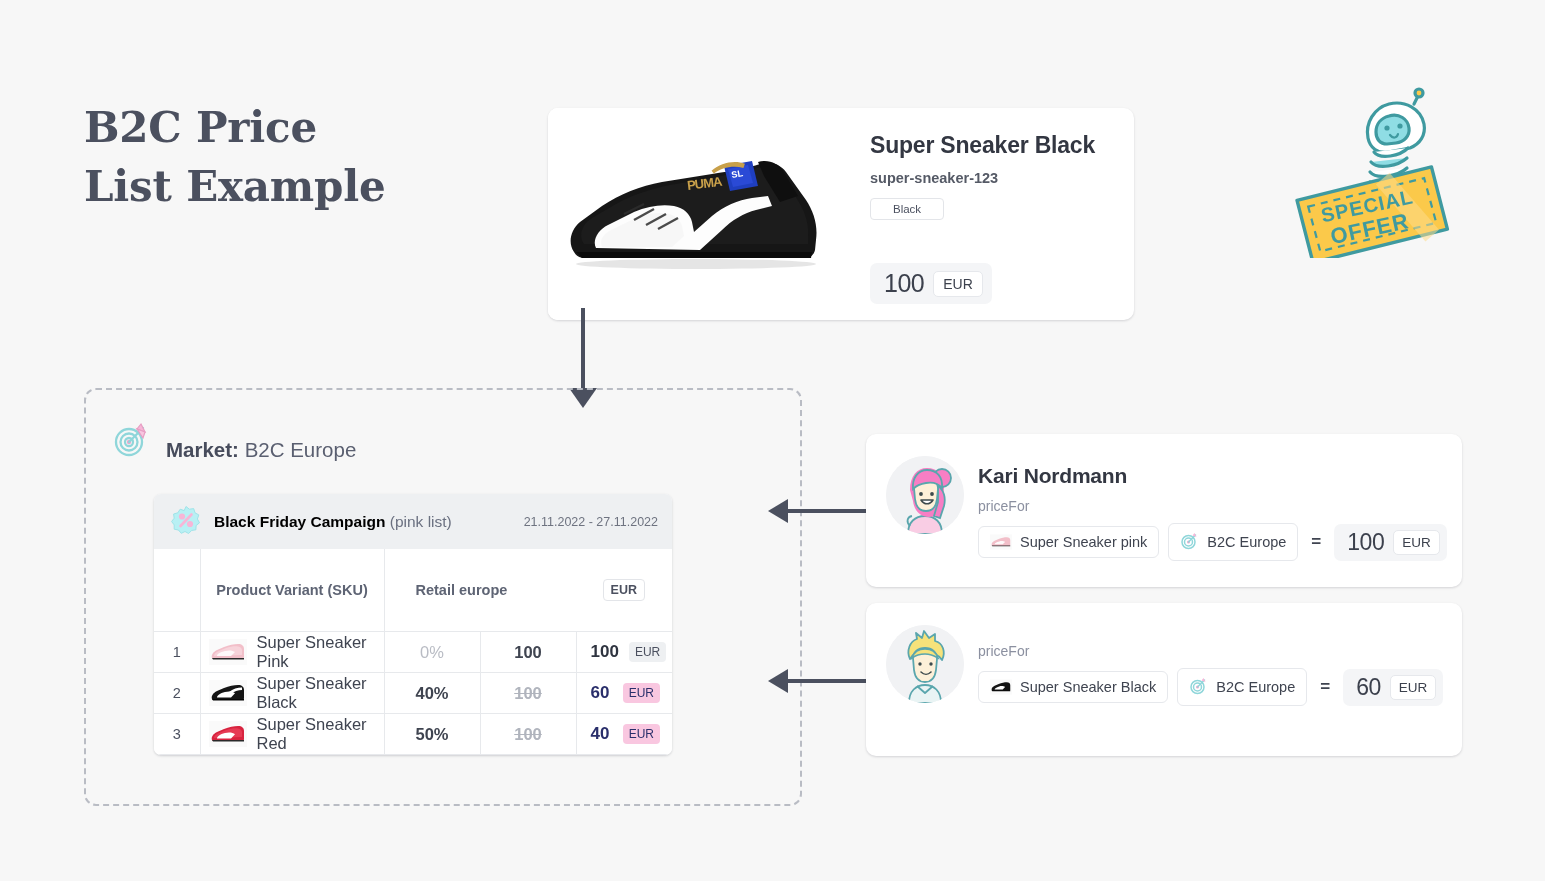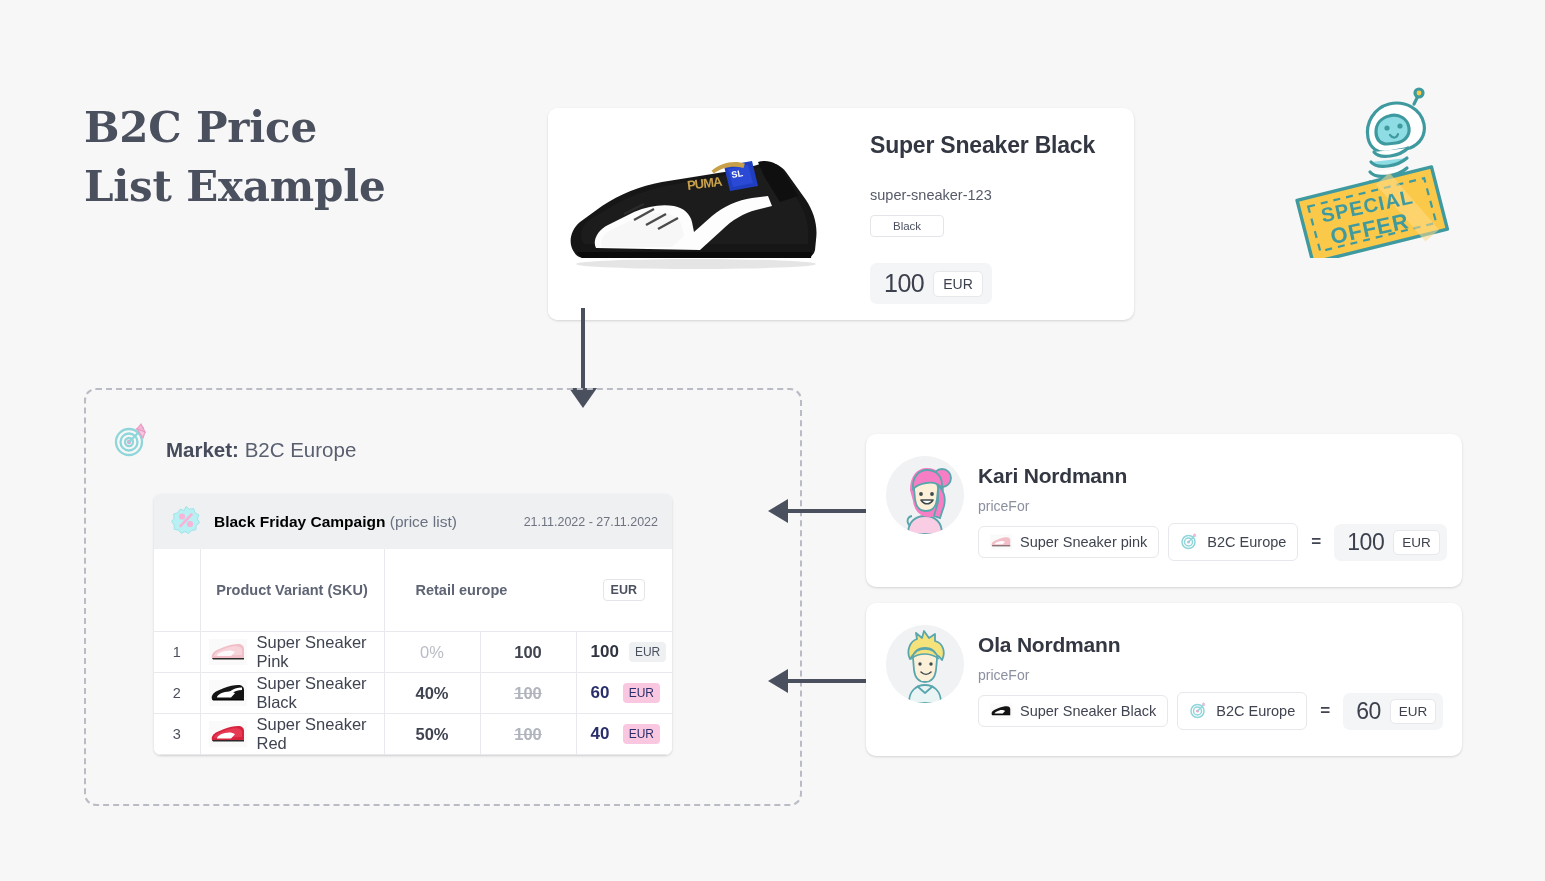--- a/index.html
+++ b/index.html
@@ -37,21 +37,21 @@
     position: relative;
     background: #ffffff;
     flex: none;
   }
   .product-info { flex: 1; padding: 24px 22px 0 30px; position: relative; }
   .product-name {
     font-size: 23px; font-weight: bold; color: #333742;
     letter-spacing: -0.2px;
   }
   .product-sku {
-    margin-top: 28px; font-size: 14.5px; color: #555a66;
+    margin-top: 11px; font-size: 14.5px; color: #555a66; font-weight: bold;
   }
   .variant-tag {
     display: inline-block; margin-top: 12px;
     border: 1px solid #e3e5e9; border-radius: 4px;
     background: #fff;
     font-size: 11.5px; color: #4b505f;
     padding: 4px 22px;
   }
   .price-box {
     position: absolute; left: 30px; bottom: 16px;
@@ -352,21 +352,21 @@
                      L28.5 17.8 L25.1 20.5 L24.9 24.8 L20.7 25.4 L17.6 28.5
                      L14 26.5 L10.3 28.3 L7.4 25 L3.2 24.2 L3.2 19.9 L0.6 16.5
                      L3.2 13.2 L2.6 9 L6.8 7.8 L9.2 4.2 L13.2 5.6 Z" fill="#b8f0f4" stroke="#9fe3e8" stroke-width="1"></path>
             <circle cx="11" cy="11.5" r="3.1" fill="#f7b6d7"></circle>
             <circle cx="19" cy="19" r="3.1" fill="#f7b6d7"></circle>
             <path d="M20.5 9.5 L9.5 21" stroke="#f7b6d7" stroke-width="2.6" stroke-linecap="round"></path>
           </svg>
         </span>
         <span class="campaign-title">
           <b>Black Friday Campaign</b>
-          <span>(price list)</span>
+          <span>(pink list)</span>
         </span>
         <span class="campaign-dates">21.11.2022 - 27.11.2022</span>
       </div>
 
       <table class="plist">
         <thead>
           <tr>
             <th class="c-num"></th>
             <th class="c-prod">Product Variant (SKU)</th>
             <th class="retail-group" colspan="3">
@@ -567,21 +567,20 @@
         <path d="M26 33 C28 27 33 24 39 24 C45 24 50 27 52 33 C47 30 43 29 39 29 C34 29 30 30 26 33 Z" fill="#f6e27a" stroke="#5aa6ad" stroke-width="1.6"></path>
 
         <circle cx="34" cy="39" r="1.7" fill="#3d4a4c"></circle>
         <circle cx="45" cy="39" r="1.7" fill="#3d4a4c"></circle>
         <path d="M35 47 C38 50 42 50 45 47" fill="none" stroke="#3d4a4c" stroke-width="1.6" stroke-linecap="round"></path>
 
         <path d="M31 61 L39 68 L47 61" fill="none" stroke="#5aa6ad" stroke-width="1.8" stroke-linejoin="round"></path>
       </svg>
     </div>
     <div class="cust-body">
-      <div class="cust-name">Ola Nordmann</div>
       <div class="pricefor">priceFor</div>
       <div class="chips">
         <span class="chip">
           <span class="thumb" style="width:22px;height:16px">
             <svg viewBox="0 0 38 26" width="22" height="16" aria-hidden="true">
               <rect width="38" height="26" fill="#fafafa"></rect>
               <path d="M3 19 C2 16 4 13 8 11 L15 8 C20 6 25 5 29 5 C33 5 35 7 35 10
                        L35 18 C35 19.5 34 20 32.5 20 L5 20 C4 20 3.2 19.7 3 19 Z" fill="#141414"></path>
               <path d="M8 17.5 C8 15.5 11 13.2 16 12 C20 11 24 11.5 26 13.2 L22 17.5 Z" fill="#ffffff"></path>
               <path d="M3 19 L35 19 L35 20.5 L4 20.5 Z" fill="#050505"></path>

